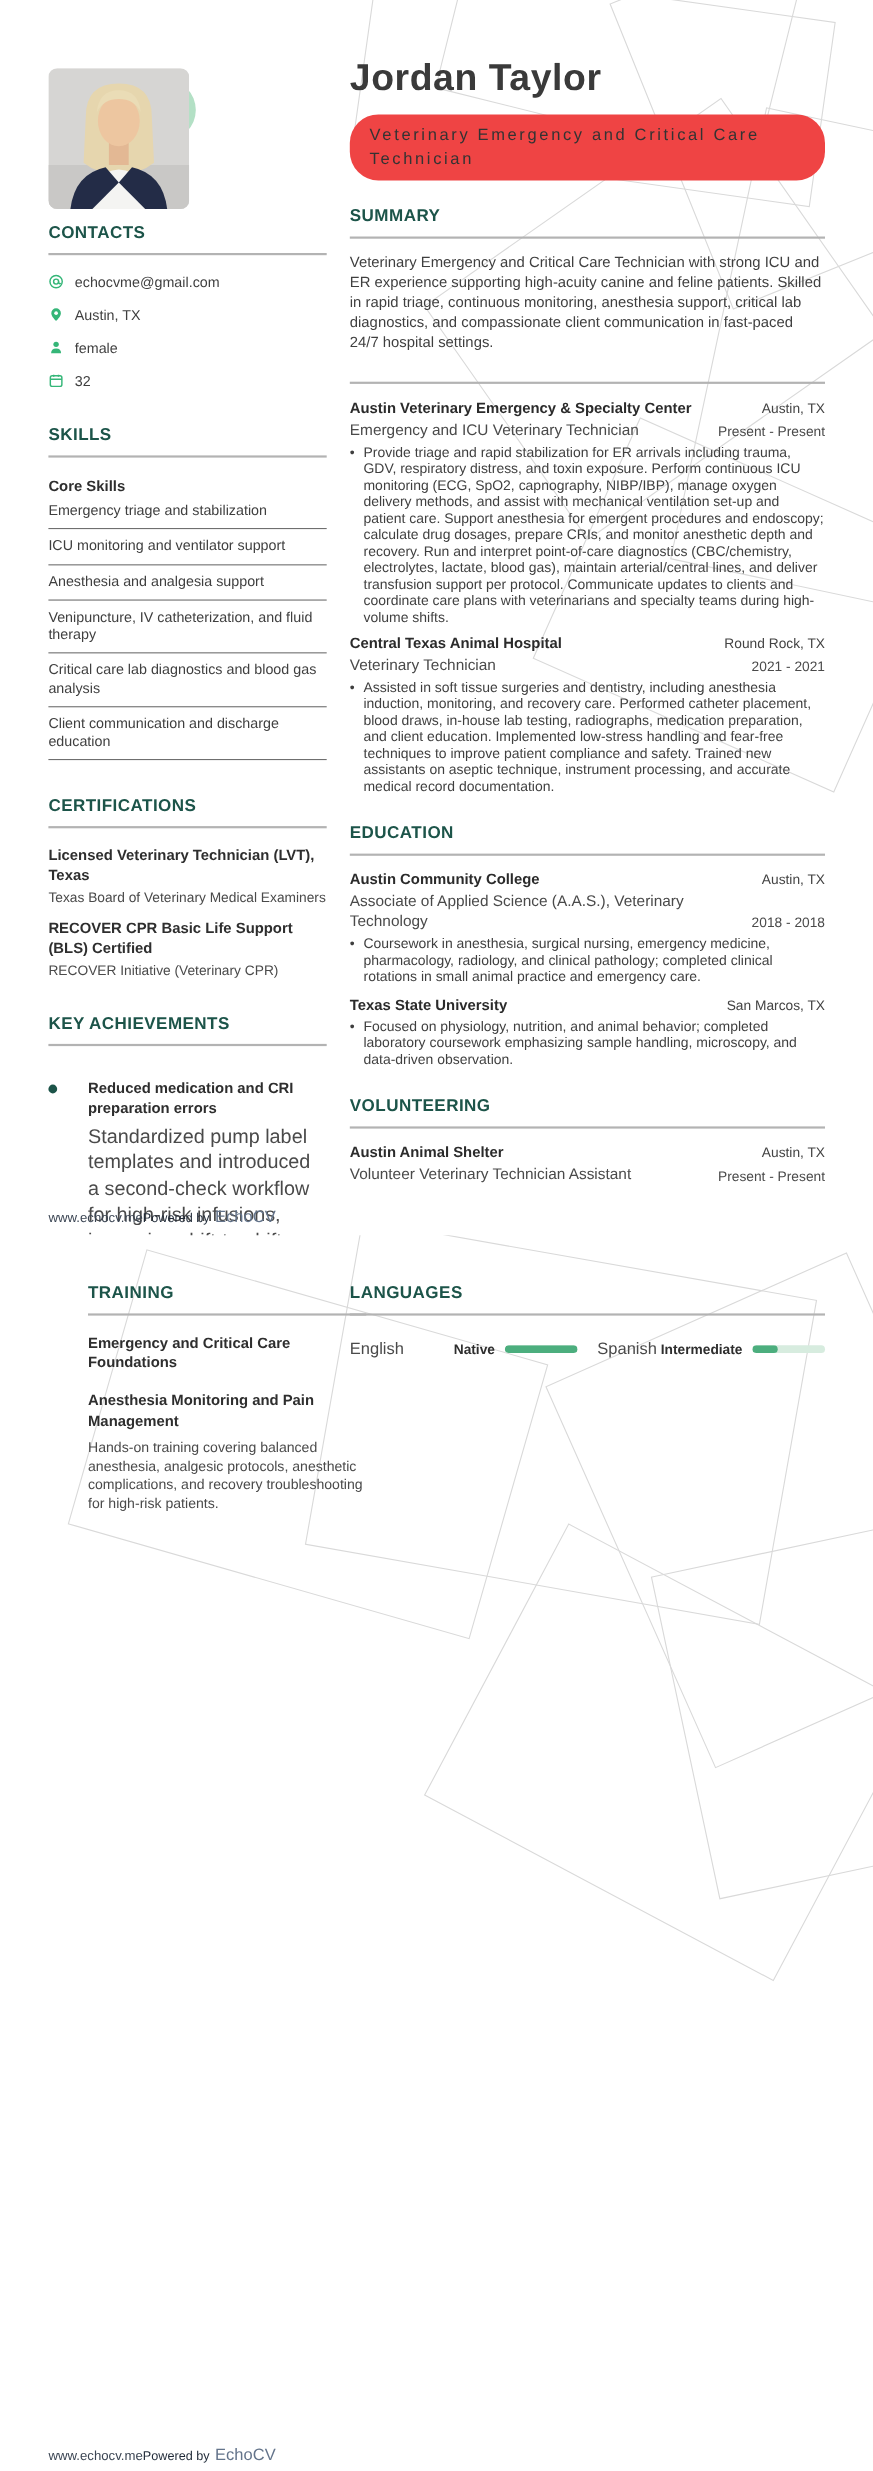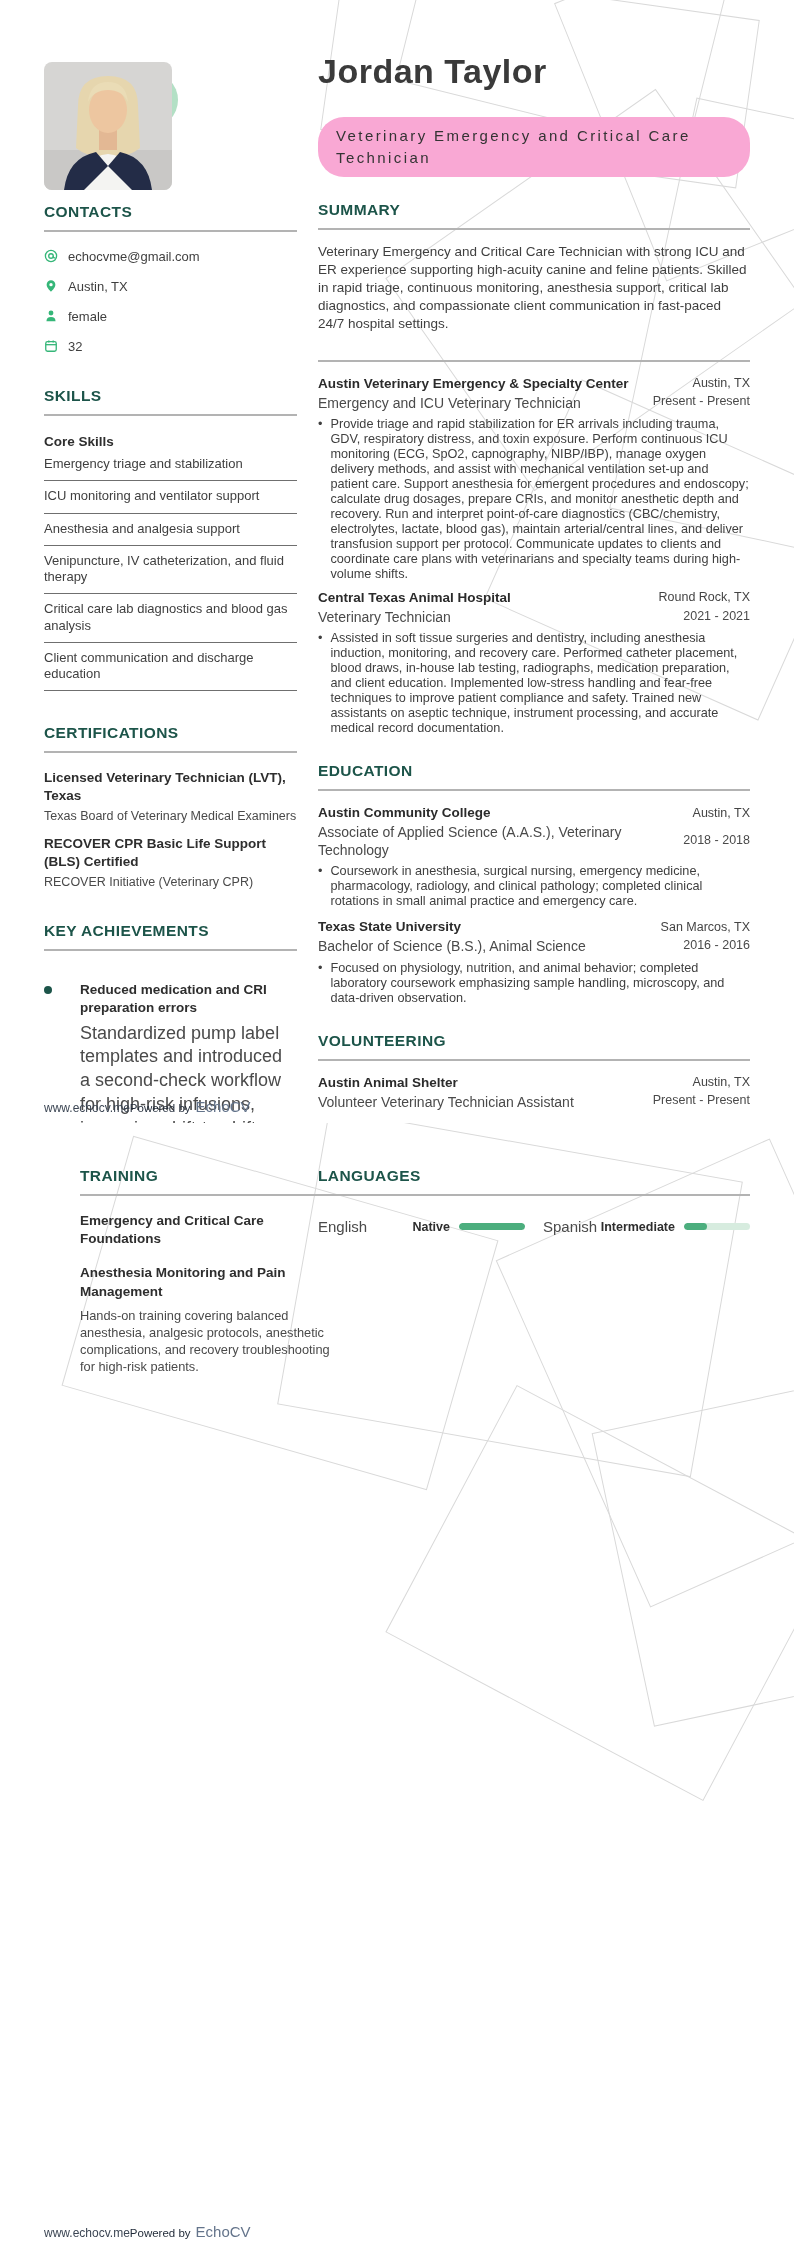--- a/index.html
+++ b/index.html
@@ -13,41 +13,41 @@
   .decor { position:absolute; border:1px solid #d9d9d9; background:transparent; z-index:0; }
 
   .col { position:absolute; z-index:2; }
 
   
   .sec-head { color:#1c5449; font-size:15.5px; font-weight:bold; letter-spacing:.4px; }
   .sec-rule { height:2px; background:#b3b3b3; margin-top:9px; border:none; }
 
   
   .name { font-size:34px; font-weight:600; color:#3a3a3a; letter-spacing:.5px; }
-  .title-badge { display:block; margin-top:26px; background:#f9a8d4; border-radius:26px; padding:8px 18px;
+  .title-badge { display:block; margin-top:13px; background:#ef4444; border-radius:26px; padding:8px 18px;
                  font-size:15px; letter-spacing:2.4px; color:#333; line-height:1.45; }
 
   
   .side { width:253px; }
   .contact-row { display:flex; gap:10px; margin-top:15px; font-size:13px; color:#3f3f3f; }
   .cicon { width:14px; height:14px; flex:0 0 14px; display:inline-flex; }
   .skill-group-title { font-size:13.5px; font-weight:bold; color:#2e2e2e; margin-top:18px; }
   .skill-item { font-size:13px; color:#3f3f3f; padding:7px 0 8px 0; border-bottom:1px solid #6f6f6f; line-height:1.25; }
   .cert-title { font-size:13.5px; font-weight:bold; color:#2e2e2e; line-height:1.3; margin-top:16px; }
   .cert-org { font-size:12.5px; color:#4a4a4a; margin-top:5px; }
   .ach-item { display:flex; gap:28px; margin-top:30px; }
   .ach-bullet { width:8px; height:8px; border-radius:50%; background:#1c5449; margin-top:5px; flex:0 0 8px; }
   .ach-title { font-size:13.5px; font-weight:bold; color:#2e2e2e; line-height:1.3; }
   .ach-desc { font-size:18px; color:#4a4a4a; line-height:1.32; margin-top:5px; }
 
   
   .main { width:432px; }
   .body-text { font-size:13.5px; color:#3f3f3f; line-height:1.35; }
   .entry { margin-top:14px; }
-  .entry-row { display:flex; justify-content:space-between; align-items:center;gap:28px; }
+  .entry-row { display:flex; justify-content:space-between; align-items:flex-end;gap:28px; }
   .entry-org { font-size:13.5px; font-weight:bold; color:#2b2b2b; }
   .entry-loc { font-size:12.5px; color:#444; white-space:nowrap; }
   .entry-role { font-size:14px; color:#4a4a4a; margin-top:4px; max-width:320px; line-height:1.25; }
   .entry-dates { font-size:12.5px; color:#4a4a4a; white-space:nowrap; }
   .bullets { margin-top:5px; }
   .bullet { display:flex; gap:8px; font-size:12.7px; color:#3f3f3f; line-height:1.18; }
   .bullet .dot { flex:0 0 auto; }
   .sec { margin-top:26px; }
 
   
@@ -174,24 +174,20 @@
               <span>Coursework in anesthesia, surgical nursing, emergency medicine, pharmacology, radiology, and clinical pathology; completed clinical rotations in small animal practice and emergency care.</span>
             </div>
           </div>
         </div>
 
         <div class="entry" style="margin-top:10px;">
           <div class="entry-row">
             <span class="entry-org">Texas State University</span>
             <span class="entry-loc">San Marcos, TX</span>
           </div>
-          <div class="entry-row">
-            <span class="entry-role">Bachelor of Science (B.S.), Animal Science</span>
-            <span class="entry-dates">2016 - 2016</span>
-          </div>
           <div class="bullets">
             <div class="bullet">
               <span class="dot">•</span>
               <span>Focused on physiology, nutrition, and animal behavior; completed laboratory coursework emphasizing sample handling, microscopy, and data-driven observation.</span>
             </div>
           </div>
         </div>
       </div>
 
       <div class="sec">

